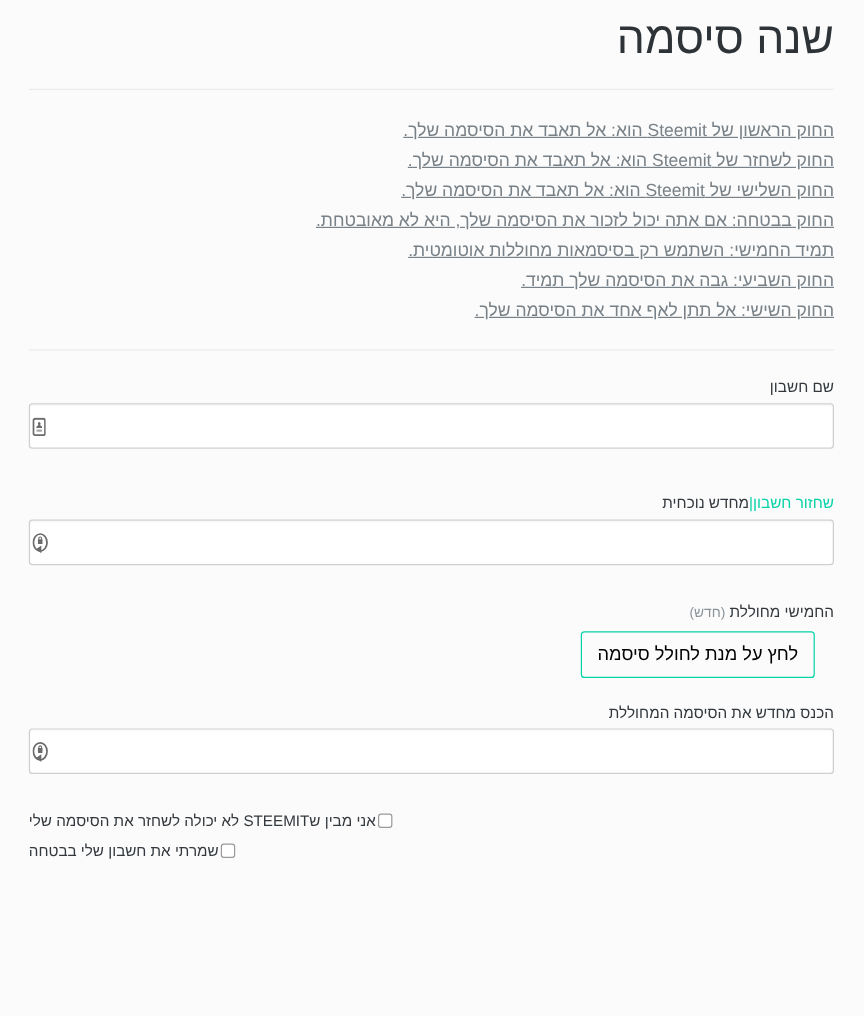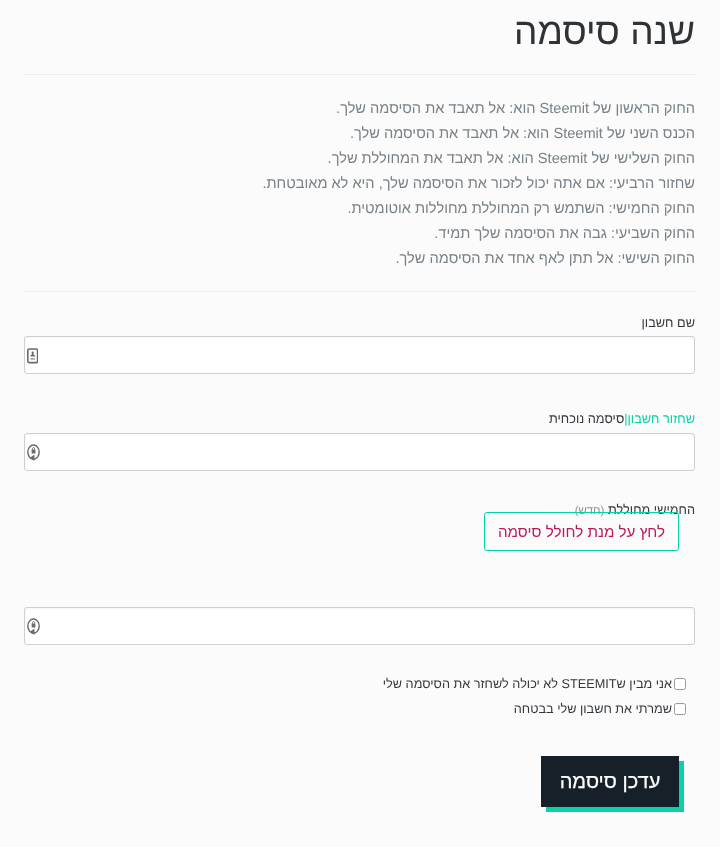--- a/index.html
+++ b/index.html
@@ -60,21 +60,21 @@
   .rules-text {
     position: absolute;
     right: 25px;
     left: 24px;
     top: 96.5px;
     color: #788187;
     font-size: 14.6px;
     line-height: 25.05px;
     text-align: right;
   }
-  .rules-text .line { display: block; white-space: nowrap; }
+  .rules-text .line { display: block; white-space: nowrap; text-decoration: underline; }
 
   
   .field-label {
     position: absolute;
     right: 25px;
     left: 20px;
     font-size: 12.75px;
     color: #32383d;
     text-align: right;
     line-height: 17px;
@@ -116,45 +116,45 @@
     line-height: 0;
   }
   .input-icon svg { display: block; }
   .icon-idcard { top: 12px; }
   .icon-lock { top: 11px; left: 2.5px; }
 
   
   .gen-btn {
     position: absolute;
     right: 41px;
-    top: 512px;
+    top: 526px;
     width: 195px;
     height: 39px;
     box-sizing: border-box;
     border: 1px solid #06d2a8;
     border-radius: 3px;
     background: transparent;
-    color: #be185d;
+    color: #000000;
     font-family: "Liberation Sans", sans-serif;
     font-size: 15.2px;
     line-height: 35px;
     padding: 0;
     text-align: center;
     cursor: pointer;
   }
 
   
   .check-row {
     position: absolute;
     right: 34px;
     left: 24px;
     font-size: 12.7px;
     color: #32383d;
     line-height: 18px;
-    text-align: right;
+    text-align: left;
     white-space: nowrap;
   }
   .cbox {
     display: inline-block;
     vertical-align: -2px;
     width: 12px;
     height: 12px;
     box-sizing: border-box;
     border: 1px solid #9a9a9a;
     border-radius: 2.5px;
@@ -201,71 +201,68 @@
 <body>
 
 <div class="page">
 
   <h1 class="page-title">שנה סיסמה</h1>
 
   <hr class="rule rule-top">
 
   <div class="rules-text">
       <span class="line">החוק הראשון של Steemit הוא: אל תאבד את הסיסמה שלך.</span>
-      <span class="line">הכנס השני של Steemit הוא: אל תאבד את הסיסמה שלך.</span>
-      <span class="line">החוק השלישי של Steemit הוא: אל תאבד את המחוללת שלך.</span>
-      <span class="line">שחזור הרביעי: אם אתה יכול לזכור את הסיסמה שלך, היא לא מאובטחת.</span>
-      <span class="line">החוק החמישי: השתמש רק המחוללת מחוללות אוטומטית.</span>
+      <span class="line">החוק לשחזר של Steemit הוא: אל תאבד את הסיסמה שלך.</span>
+      <span class="line">החוק השלישי של Steemit הוא: אל תאבד את הסיסמה שלך.</span>
+      <span class="line">החוק בבטחה: אם אתה יכול לזכור את הסיסמה שלך, היא לא מאובטחת.</span>
+      <span class="line">תמיד החמישי: השתמש רק בסיסמאות מחוללות אוטומטית.</span>
       <span class="line">החוק השביעי: גבה את הסיסמה שלך תמיד.</span>
       <span class="line">החוק השישי: אל תתן לאף אחד את הסיסמה שלך.</span>
     </div>
 
   <hr class="rule rule-mid">
 
   <div class="field-label" style="top:314px">שם חשבון</div>
   <div class="input-wrap" style="top:336px">
     <input class="text-input" type="text" value="" style="">
     <span class="input-icon icon-idcard">
       <svg viewBox="0 0 12 16" width="11.4" height="15.6">
         <rect x="0.85" y="0.85" width="10.3" height="14.3" rx="1.5" fill="none" stroke="currentColor" stroke-width="1.7"></rect>
         <path d="M6 3.6 C6.75 3.6 7.15 4.25 7.15 5.0 C7.15 5.6 6.95 6.05 6.65 6.35 L7.9 7.2 C8.25 7.45 8.45 7.85 8.45 8.3 L8.45 8.85 L3.55 8.85 L3.55 8.3 C3.55 7.85 3.75 7.45 4.1 7.2 L5.35 6.35 C5.05 6.05 4.85 5.6 4.85 5.0 C4.85 4.25 5.25 3.6 6 3.6 Z" fill="currentColor"></path>
         <rect x="3.6" y="10.3" width="4.8" height="1.9" rx="0.4" fill="currentColor" opacity="0.6"></rect>
       </svg>
     </span>
   </div>
 
-  <div class="field-label" style="top:410px"><span class="link">שחזור חשבון</span><span class="link">|</span><span>סיסמה נוכחית</span></div>
+  <div class="field-label" style="top:410px"><span class="link">שחזור חשבון</span><span class="link">|</span><span>מחדש נוכחית</span></div>
   <div class="input-wrap" style="top:433px">
     <input class="text-input" type="password" value="" style="">
     <span class="input-icon icon-lock">
       <svg viewBox="0 0 13 18" width="13" height="18">
         <ellipse cx="6.5" cy="8.1" rx="5.7" ry="7.1" fill="none" stroke="currentColor" stroke-width="1.45"></ellipse>
         <path d="M5.35 5.7 L5.35 4.8 C5.35 4.05 5.86 3.55 6.5 3.55 C7.14 3.55 7.65 4.05 7.65 4.8 L7.65 5.7" fill="none" stroke="currentColor" stroke-width="0.9"></path>
         <rect x="4.6" y="5.4" width="3.8" height="4.0" rx="0.35" fill="currentColor"></rect>
         <path d="M7.45 10.6 L7.45 17.0 L2.95 13.7 Z" fill="currentColor"></path>
       </svg>
     </span>
   </div>
 
   <div class="field-label" style="top:501px"><span>החמישי מחוללת</span> <span class="dim">(חדש)</span></div>
   <button class="gen-btn" type="button">לחץ על מנת לחולל סיסמה</button>
 
+  <div class="field-label" style="top:585px">הכנס מחדש את הסיסמה המחוללת</div>
   <div class="input-wrap" style="top:607px">
     <input class="text-input" type="password" value="" style="">
     <span class="input-icon icon-lock">
       <svg viewBox="0 0 13 18" width="13" height="18">
         <ellipse cx="6.5" cy="8.1" rx="5.7" ry="7.1" fill="none" stroke="currentColor" stroke-width="1.45"></ellipse>
         <path d="M5.35 5.7 L5.35 4.8 C5.35 4.05 5.86 3.55 6.5 3.55 C7.14 3.55 7.65 4.05 7.65 4.8 L7.65 5.7" fill="none" stroke="currentColor" stroke-width="0.9"></path>
         <rect x="4.6" y="5.4" width="3.8" height="4.0" rx="0.35" fill="currentColor"></rect>
         <path d="M7.45 10.6 L7.45 17.0 L2.95 13.7 Z" fill="currentColor"></path>
       </svg>
     </span>
   </div>
 
   <label class="check-row" style="top:675px"><span class="cbox"></span><span>אני מבין שSTEEMIT לא יכולה לשחזר את הסיסמה שלי</span></label>
   <label class="check-row" style="top:700px"><span class="cbox"></span><span>שמרתי את חשבון שלי בבטחה</span></label>
 
-  <div class="submit-wrap">
-    <span class="submit-shadow"></span>
-    <button class="submit-btn" type="button">עדכן סיסמה</button>
-  </div>
 
 </div>
 
 </body></html>

